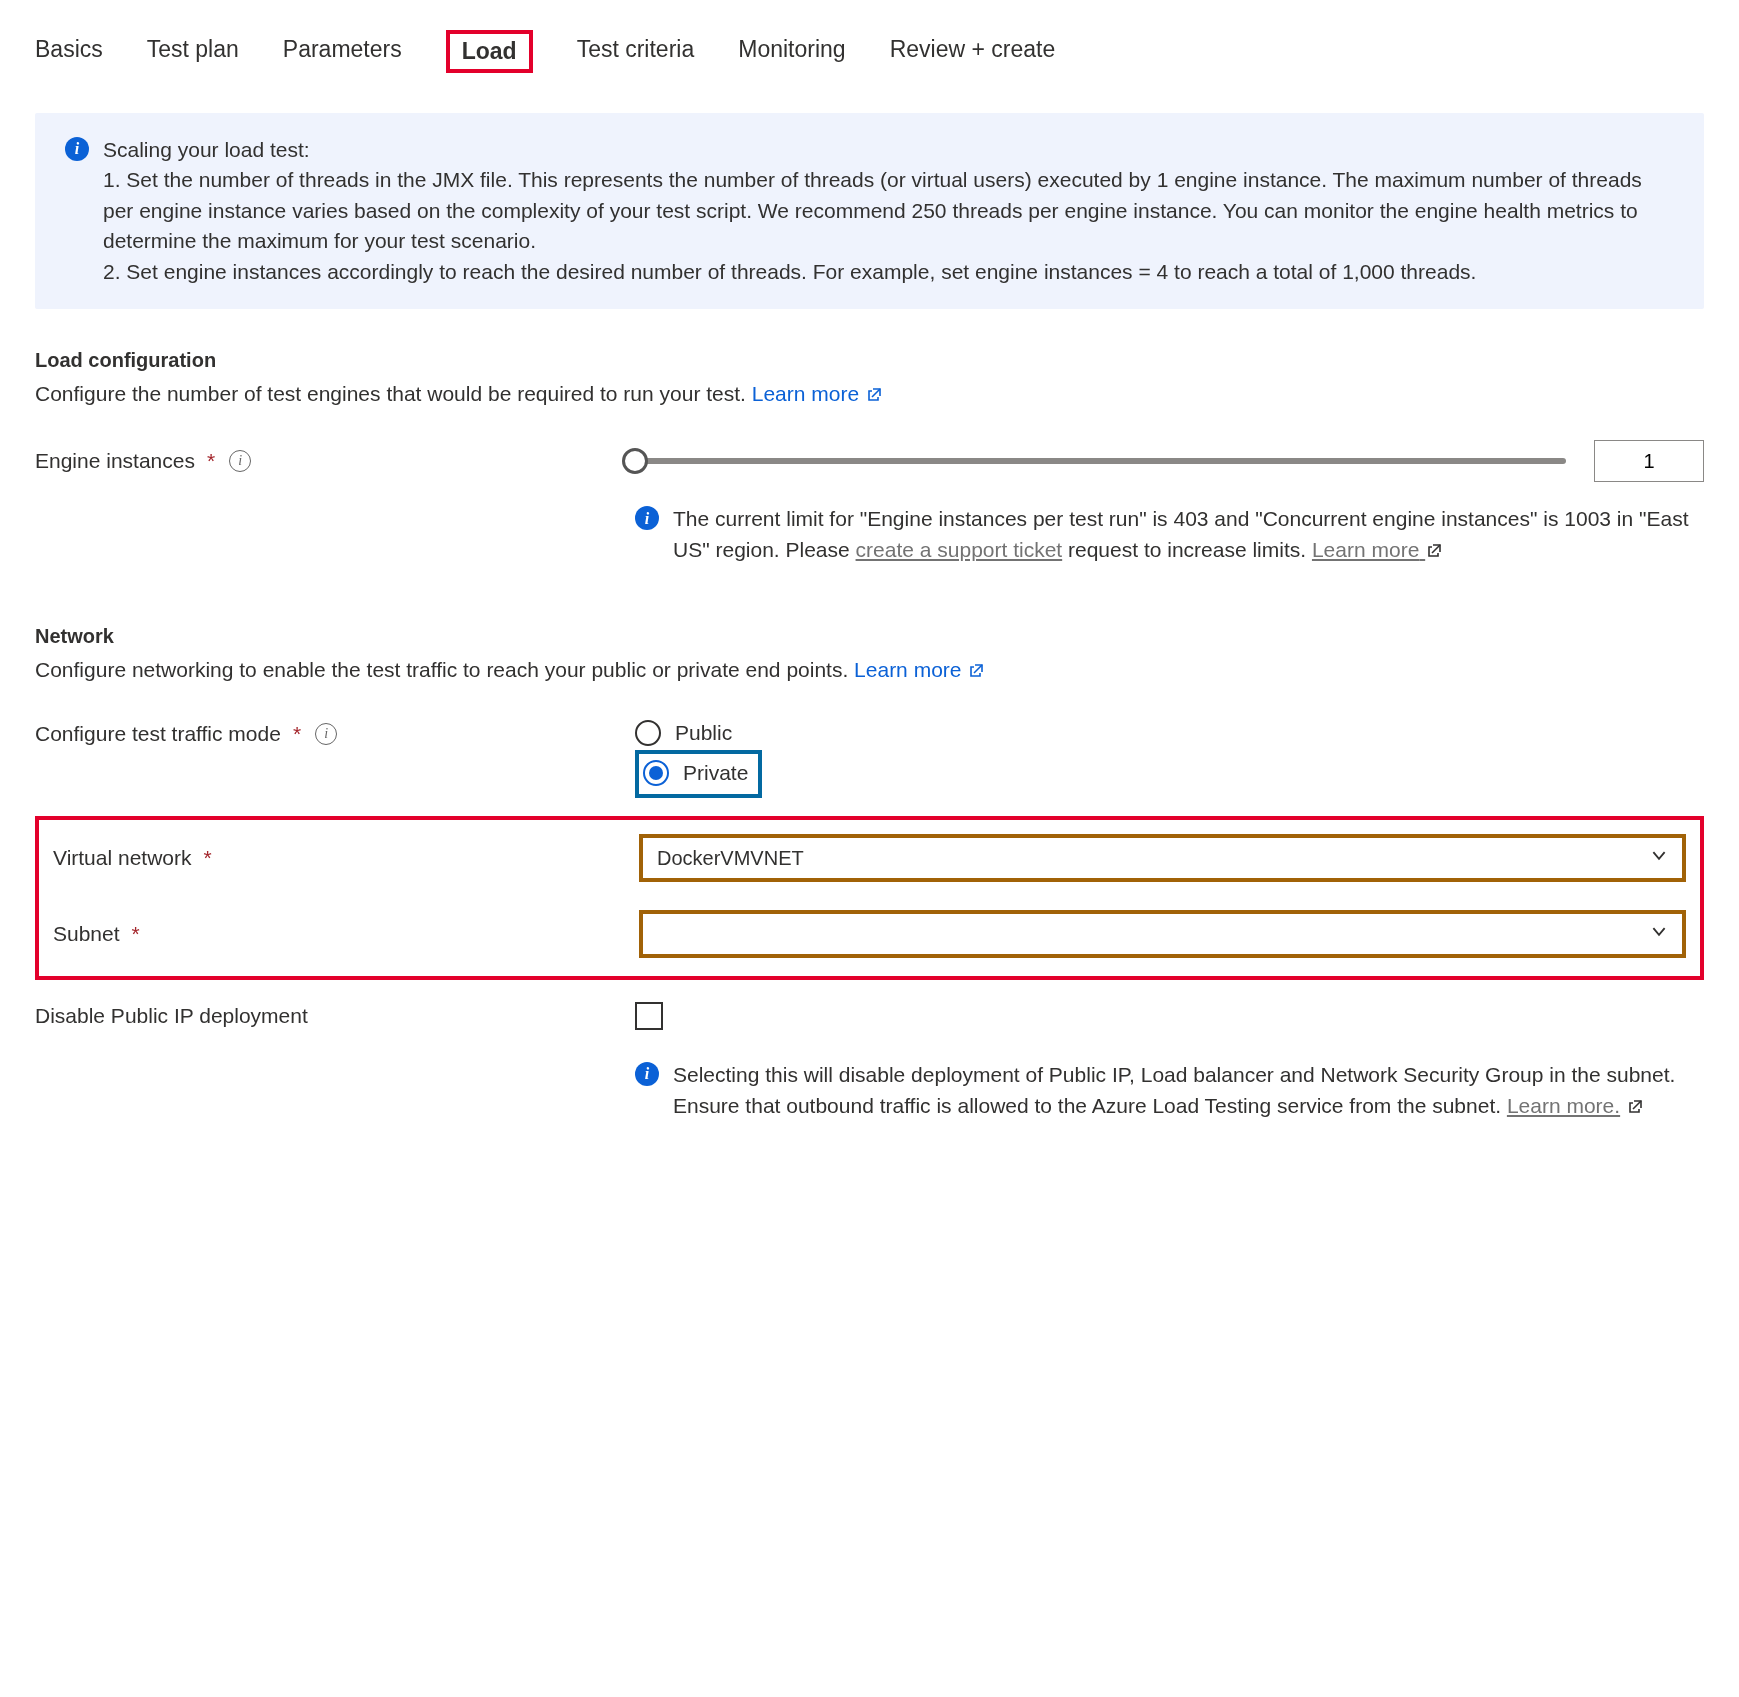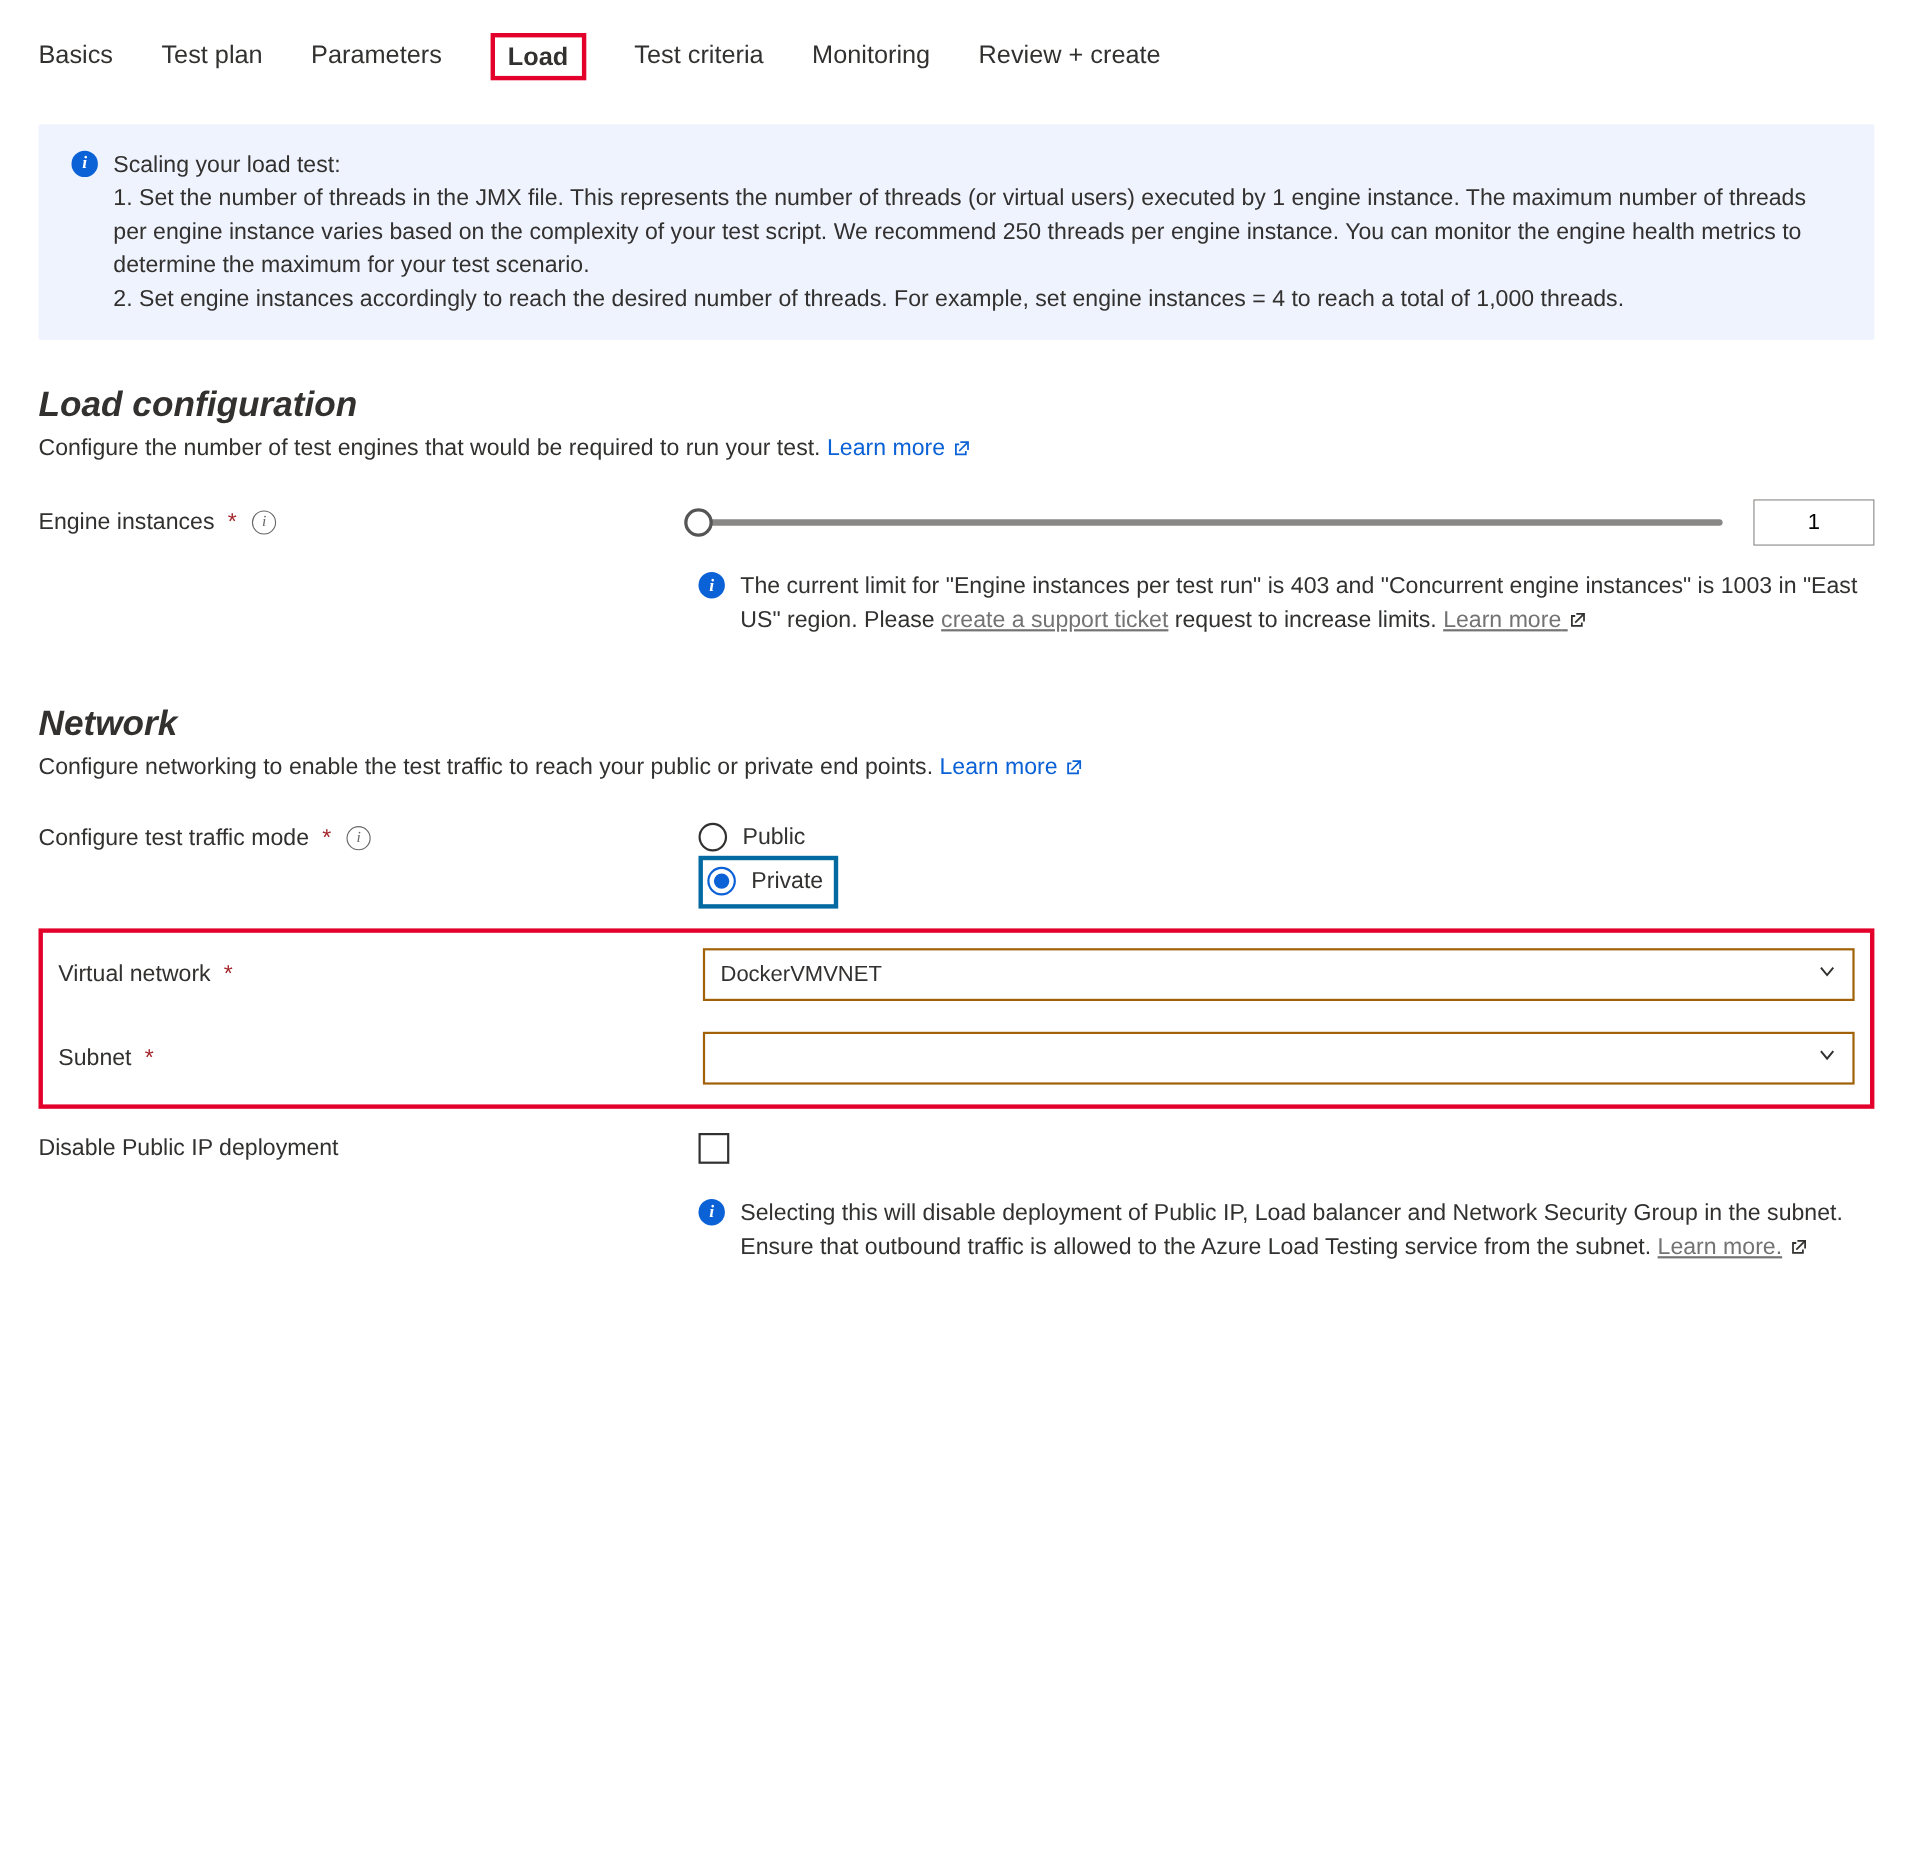--- a/index.html
+++ b/index.html
@@ -24,21 +24,21 @@
     margin-bottom: 40px;
   }
   .info-icon {
     width: 24px; height: 24px; flex: 0 0 24px;
     background: #0b61d6; color: #fff; border-radius: 50%;
     display: flex; align-items: center; justify-content: center;
     font-family: Georgia, serif; font-style: italic; font-weight: bold;
     font-size: 16px; margin-top: 2px;
   }
   .info-text { line-height: 1.45; white-space: pre-line; }
-  h2 { font-size: 32px; font-weight: 600; margin: 0 0 10px; font-style: italic; }
+  h2 { font-size: 20px; font-weight: 600; margin: 0 0 10px; }
   .section-sub { margin: 0 0 34px; }
   .link { color: #0b61d6; cursor: pointer; }
   .ext-icon { display: inline-block; margin-left: 2px; }
   .ext-icon svg { width: 16px; height: 16px; vertical-align: -1px; }
   .row { display: flex; align-items: center; margin-bottom: 18px; }
   .label-col { width: 600px; flex: 0 0 600px; display: flex; align-items: center; gap: 8px; }
   .control-col { flex: 1; }
   .req { color: #a4262c; margin-left: 4px; }
   .hint-icon {
     width: 22px; height: 22px; border: 1px solid #666; border-radius: 50%;
@@ -62,21 +62,21 @@
   .radio-row { display: flex; align-items: center; gap: 14px; padding: 4px 0; }
   .radio {
     width: 26px; height: 26px; border: 2px solid #323130; border-radius: 50%;
     display: inline-flex; align-items: center; justify-content: center; cursor: pointer;
   }
   .radio.sel { border-color: #0b61d6; }
   .radio.sel::after { content: ""; width: 14px; height: 14px; border-radius: 50%; background: #0b61d6; }
   .radio-group { display: inline-block; }
   .hi-wrap { border: 4px solid #0369a1; padding: 2px 10px 4px 4px; display: inline-block; }
   .select {
-    width: 100%; height: 48px; border: 2px solid #a16207;
+    width: 100%; height: 48px; border: 4px solid #a16207;
     padding: 0 40px 0 14px; font-size: 20px; background: #fff;
     display: flex; align-items: center; position: relative; cursor: pointer;
   }
   .chev { position: absolute; right: 14px; top: 50%; transform: translateY(-50%); }
   .chev svg { width: 18px; height: 18px; }
   .hi-block { border: 4px solid #e3002b; padding: 14px 14px 18px; }
   .checkbox {
     width: 28px; height: 28px; border: 2px solid #323130; cursor: pointer; background: #fff;
   }
   .pubip-info { display: flex; gap: 14px; margin-left: 600px; margin-top: 30px; line-height: 1.45; }

